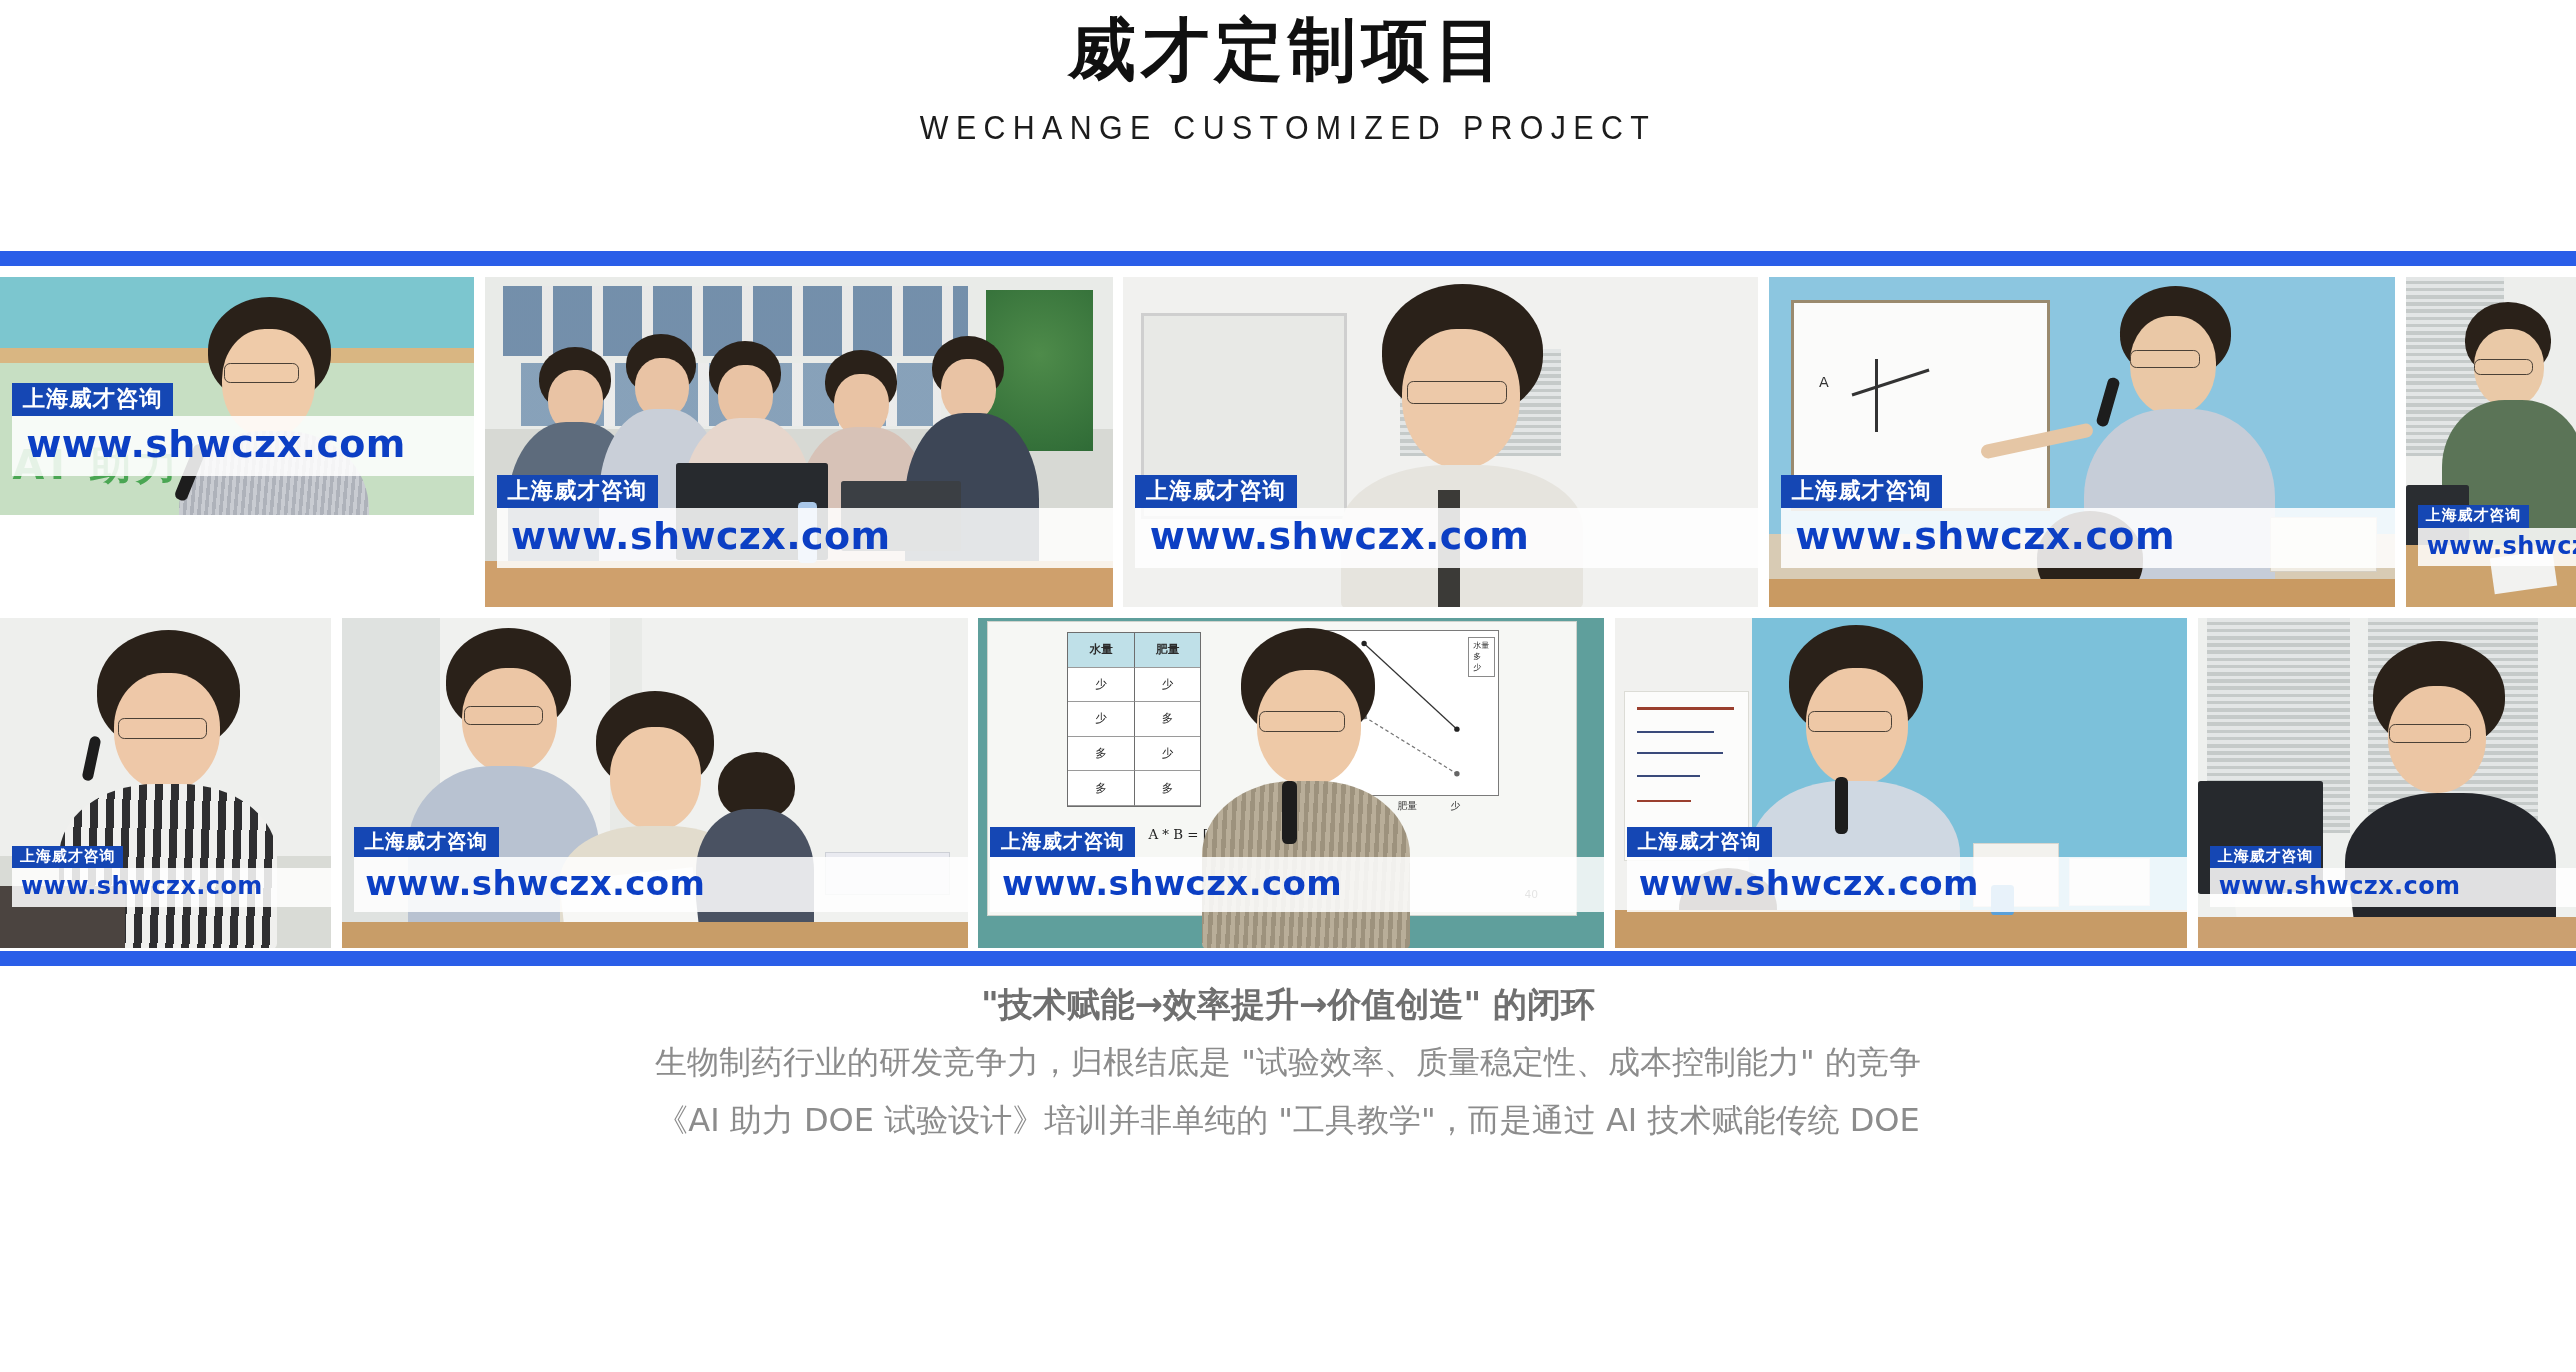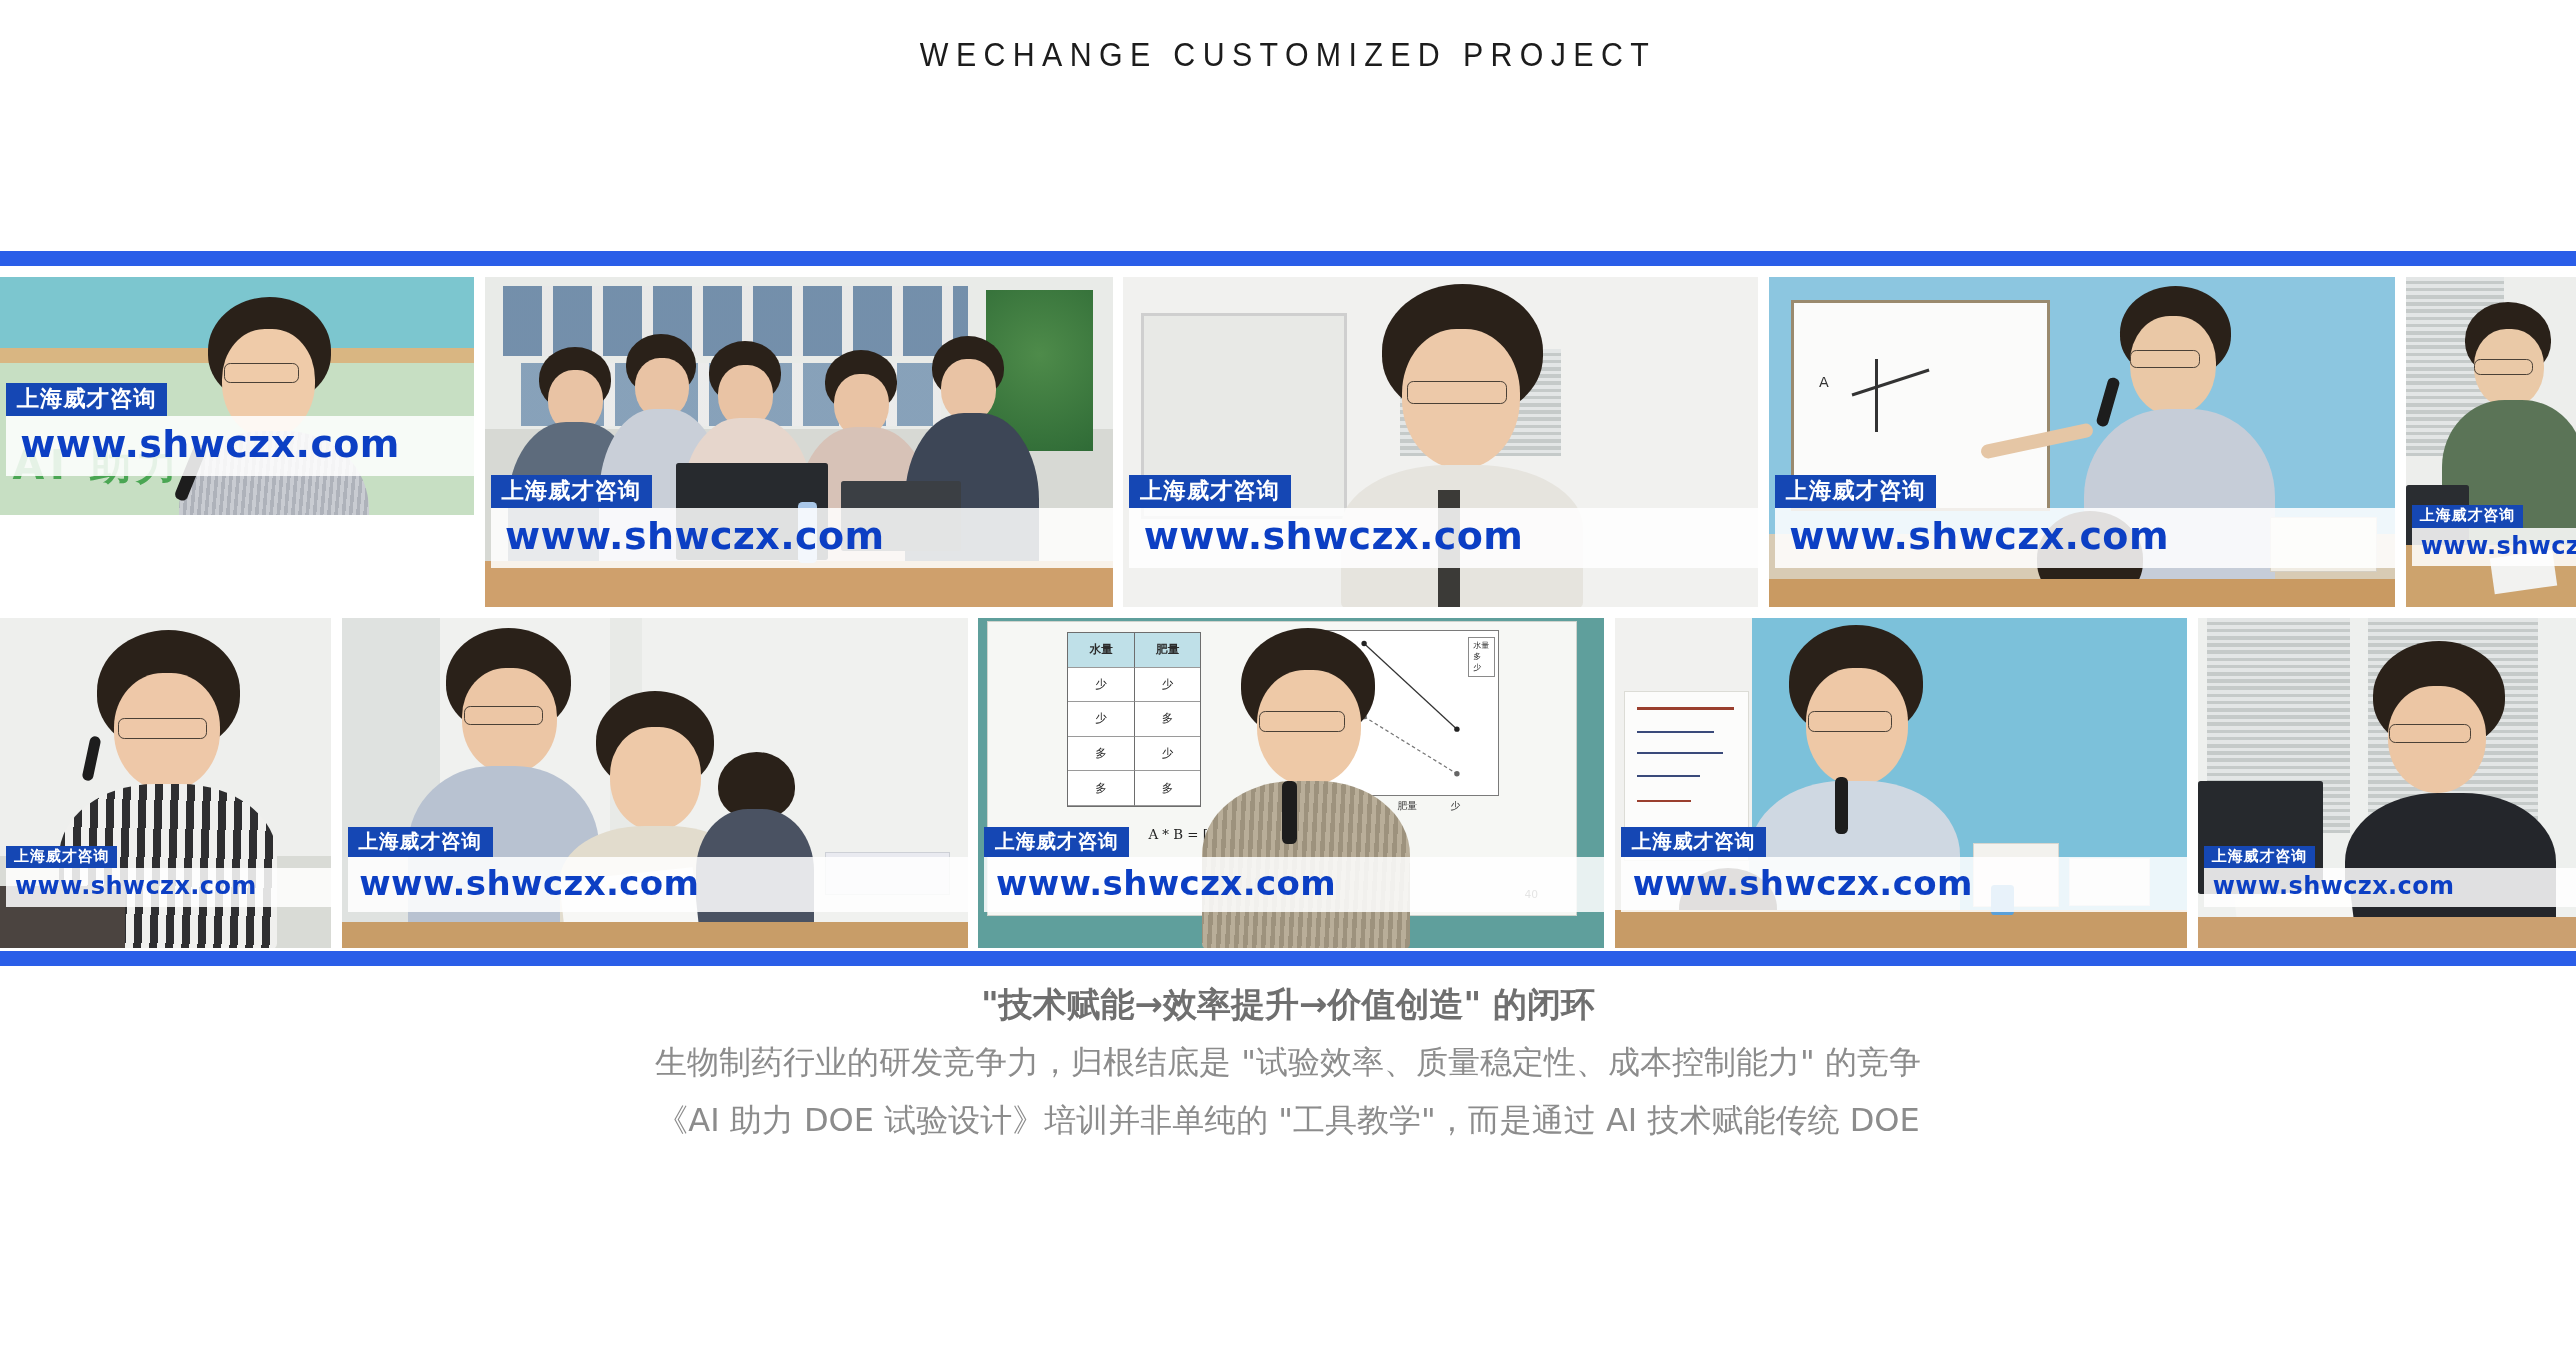--- a/index.html
+++ b/index.html
@@ -42,21 +42,21 @@
   .grid-row.r1 { height: 330px; }
   .grid-row.r2 { margin-top: 10.7px; height: 330px; }
   .photo {
     position: relative;
     overflow: hidden;
     background: #cfd6da;
     flex: 0 0 auto;
   }
 
   
-  .wm { position: absolute; left: 6px; z-index: 9; width: 100%; }
+  .wm { position: absolute; left: 12px; z-index: 9; width: 100%; }
   .wm-badge {
     display: inline-block;
     background: #1547b4;
     color: #ffffff;
     font-weight: bold;
     padding: 2.7px 10.7px 3.6px 10.7px;
     line-height: 1.18;
     letter-spacing: 0.9px;
     font-family: "DejaVu Sans", "Liberation Sans", sans-serif;
     white-space: nowrap;
@@ -121,20 +121,21 @@
   .f-line { color: #8c8c8c; font-family: "DejaVu Sans", "Liberation Sans", sans-serif; white-space: nowrap; }
   .f-line.lead { font-size: 34px; font-weight: bold; color: #6f6f6f; margin-bottom: 18px; }
   .f-line.body { font-size: 32px; font-weight: 400; line-height: 1.0; margin-bottom: 26px; }
 </style>
 </head>
 <body>
 
 <div class="page">
 
   <div class="header">
+    <div class="title-cn">威才定制项目</div>
     <div class="title-en">WECHANGE CUSTOMIZED PROJECT</div>
   </div>
 
   <div class="rule-top"></div>
   <div class="rule-bot"></div>
 
   <div class="gallery">
 
     <div class="grid-row r1">
 

